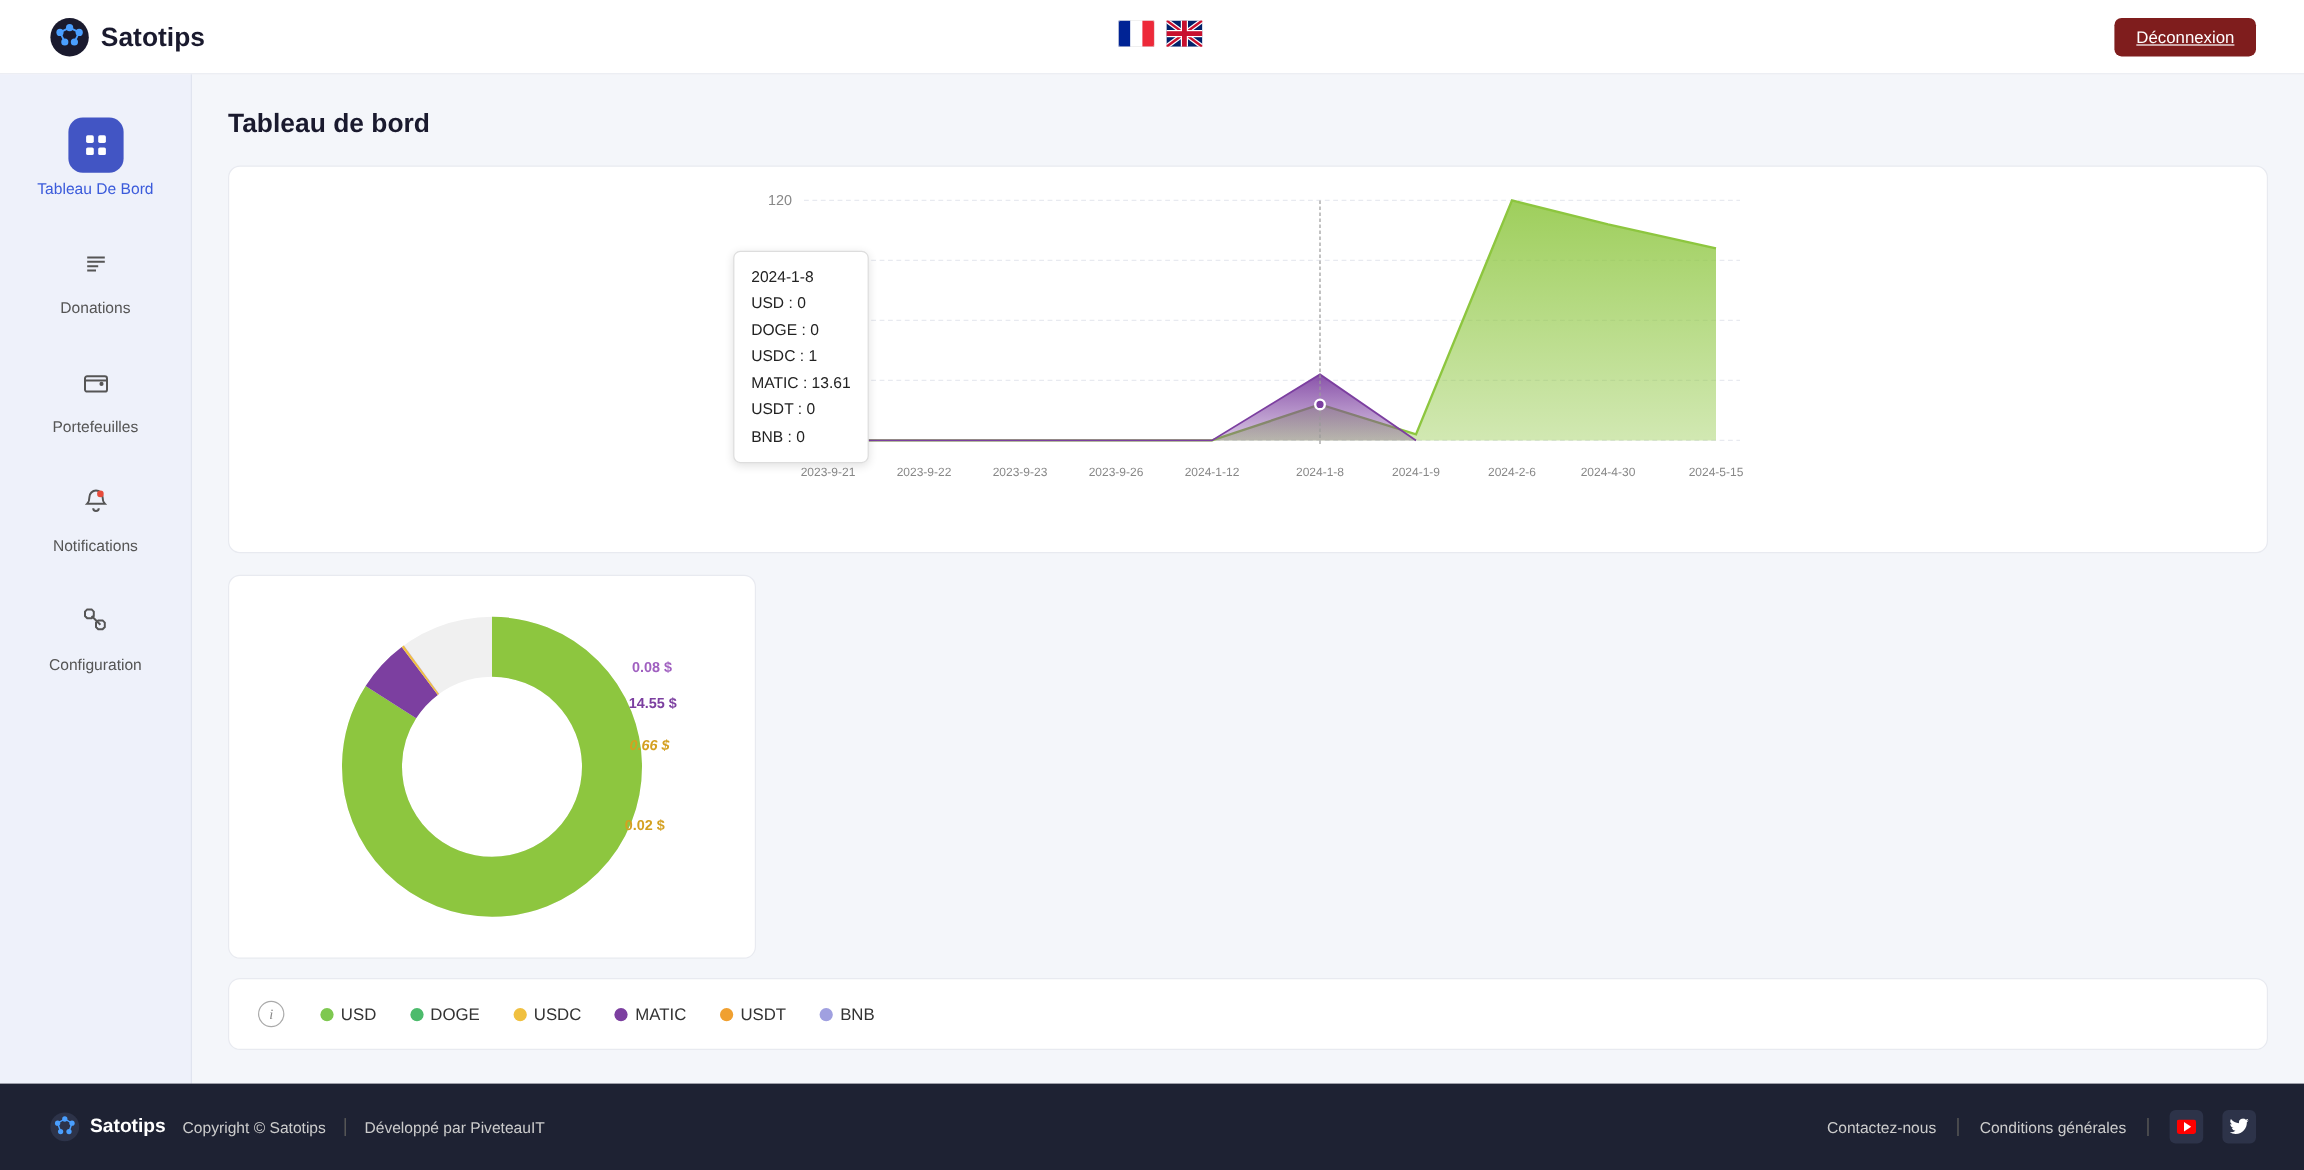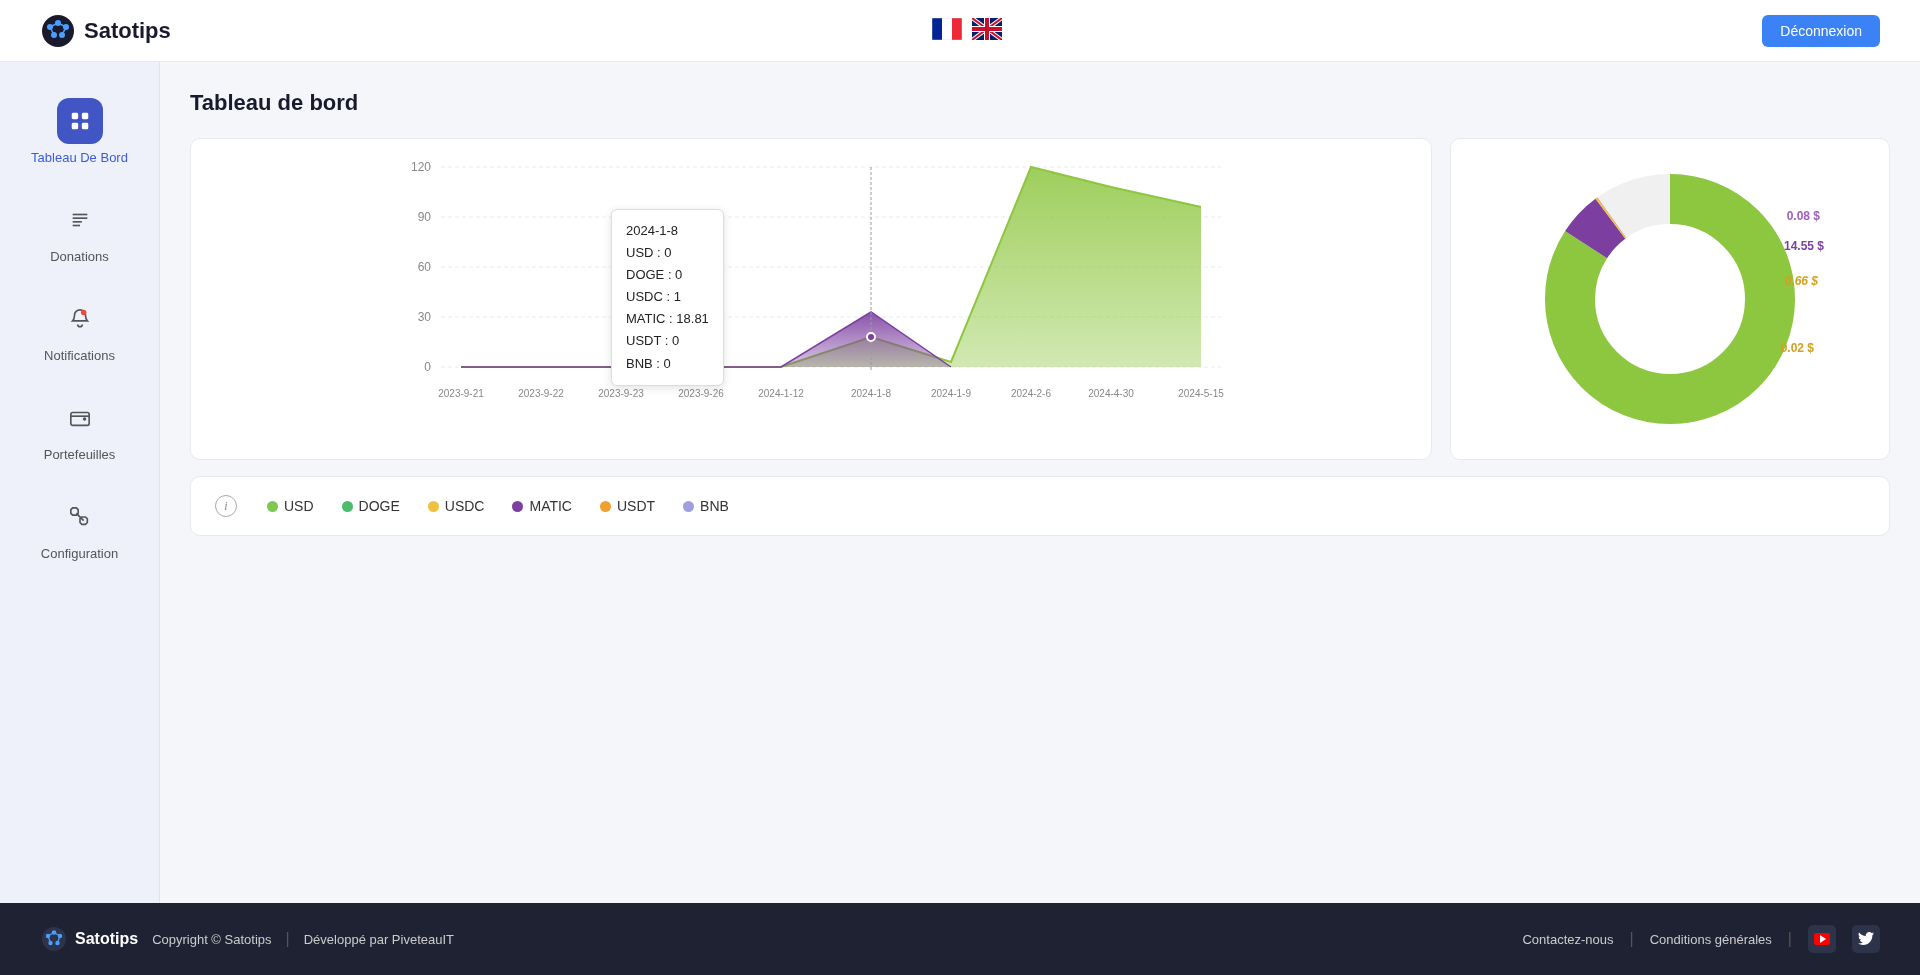--- a/index.html
+++ b/index.html
@@ -8,22 +8,22 @@
     
     .header {
       display: flex; align-items: center; justify-content: space-between;
       background: #fff; padding: 0 40px; height: 62px;
       border-bottom: 1px solid #e8eaf0;
     }
     .header-logo { display: flex; align-items: center; gap: 8px; font-size: 22px; font-weight: 700; color: #1a1a2e; }
     .header-logo svg { width: 36px; height: 36px; }
     .header-center { display: flex; align-items: center; gap: 10px; }
     .deconnexion-btn {
-      background: #3b82f6; color: #fff; border: none; padding: 8px 18px;
-      border-radius: 6px; font-size: 14px; cursor: pointer; font-weight: 500;
+      background: #7f1d1d; color: #fff; border: none; padding: 8px 18px;
+      border-radius: 6px; font-size: 14px; cursor: pointer; font-weight: 500; text-decoration: underline;
     }
 
     
     .main-wrapper { display: flex; flex: 1; }
 
     
     .sidebar {
       width: 160px; background: #eef1fa; display: flex; flex-direction: column;
       align-items: center; padding-top: 20px; gap: 0; border-right: 1px solid #e0e4ef;
       min-height: calc(975px - 62px - 72px);
@@ -39,21 +39,21 @@
       display: flex; align-items: center; justify-content: center;
     }
     .sidebar-item.active .icon-wrap { background: #4255c4; }
     .sidebar-item svg { width: 22px; height: 22px; }
 
     
     .content { flex: 1; padding: 28px 30px 20px 30px; overflow-y: auto; }
     .page-title { font-size: 22px; font-weight: 600; color: #1a1a2e; margin-bottom: 22px; }
 
     
-    .charts-row { display: flex; gap: 18px; margin-bottom: 16px; }
+    .charts-row { display: flex; gap: 18px; margin-bottom: 16px; flex-direction: column; }
     .chart-card {
       background: #fff; border-radius: 10px; border: 1px solid #e8eaf0;
       padding: 18px 20px;
     }
     .line-chart-card { flex: 1; min-height: 320px; position: relative; }
     .donut-chart-card { width: 440px; min-height: 320px; display: flex; align-items: center; justify-content: center; position: relative; }
 
     
     .legend-card {
       background: #fff; border-radius: 10px; border: 1px solid #e8eaf0;
@@ -170,37 +170,37 @@
           <line x1="4" y1="14" x2="14" y2="14"></line>
           <line x1="4" y1="18" x2="12" y2="18"></line>
         </svg>
       </div>
       <span>Donations</span>
     </div>
 
     <div class="sidebar-item">
       <div class="icon-wrap">
         <svg viewBox="0 0 24 24" fill="none" stroke="#555" stroke-width="1.8">
+          <rect x="2" y="6" width="20" height="14" rx="2"></rect>
+          <path d="M16 13a1 1 0 1 0 2 0 1 1 0 0 0-2 0z" fill="#555"></path>
+          <path d="M2 10h20" stroke="#555"></path>
+        </svg>
+      </div>
+      <span>Portefeuilles</span>
+    </div>
+
+    <div class="sidebar-item">
+      <div class="icon-wrap">
+        <svg viewBox="0 0 24 24" fill="none" stroke="#555" stroke-width="1.8">
           <path d="M12 2a6 6 0 0 1 6 6c0 3 1 5 2 6H4c1-1 2-3 2-6a6 6 0 0 1 6-6z"></path>
           <path d="M9.5 18a2.5 2.5 0 0 0 5 0"></path>
           <circle cx="16" cy="5" r="3" fill="#e74c3c" stroke="none"></circle>
         </svg>
       </div>
       <span>Notifications</span>
-    </div>
-
-    <div class="sidebar-item">
-      <div class="icon-wrap">
-        <svg viewBox="0 0 24 24" fill="none" stroke="#555" stroke-width="1.8">
-          <rect x="2" y="6" width="20" height="14" rx="2"></rect>
-          <path d="M16 13a1 1 0 1 0 2 0 1 1 0 0 0-2 0z" fill="#555"></path>
-          <path d="M2 10h20" stroke="#555"></path>
-        </svg>
-      </div>
-      <span>Portefeuilles</span>
     </div>
 
     <div class="sidebar-item">
       <div class="icon-wrap">
         <svg viewBox="0 0 24 24" fill="none" stroke="#555" stroke-width="1.8">
           <path d="M10 4L8 2H4L2 4v4l2 2h4l2-2V4z"></path>
           <path d="M20 14l-2-2h-4l-2 2v4l2 2h4l2-2v-4z"></path>
           <line x1="8" y1="8" x2="16" y2="16"></line>
         </svg>
       </div>
@@ -260,21 +260,21 @@
 
           <circle cx="490" cy="180" r="4" fill="#7c3fa0" stroke="#fff" stroke-width="2"></circle>
         </svg>
 
         
         <div class="tooltip-box">
           <div>2024-1-8</div>
           <div>USD : 0</div>
           <div>DOGE : 0</div>
           <div>USDC : 1</div>
-          <div>MATIC : 18.81</div>
+          <div>MATIC : 13.61</div>
           <div>USDT : 0</div>
           <div>BNB : 0</div>
         </div>
       </div>
 
       <div class="chart-card donut-chart-card">
         <div class="donut-wrap">
           <svg width="280" height="280" viewBox="0 0 280 280">
 
             <circle cx="140" cy="140" r="100" fill="none" stroke="#f0f0f0" stroke-width="50"></circle>

